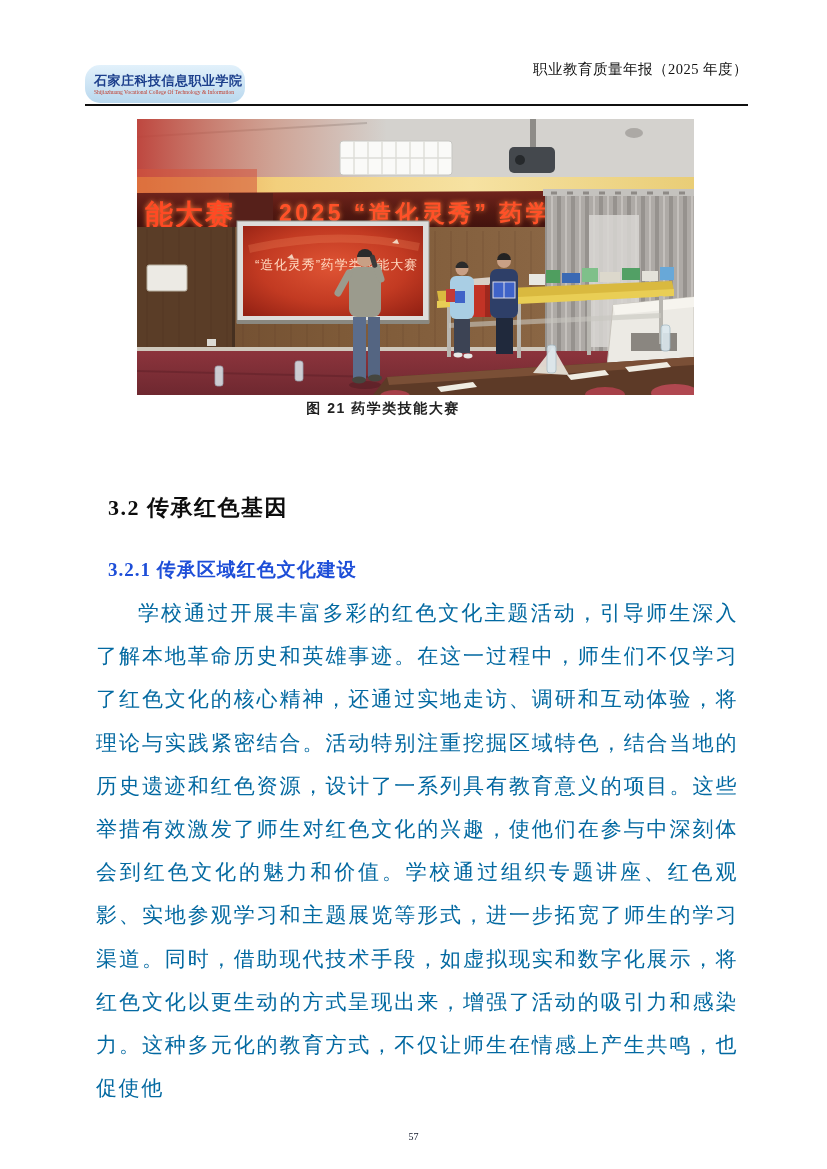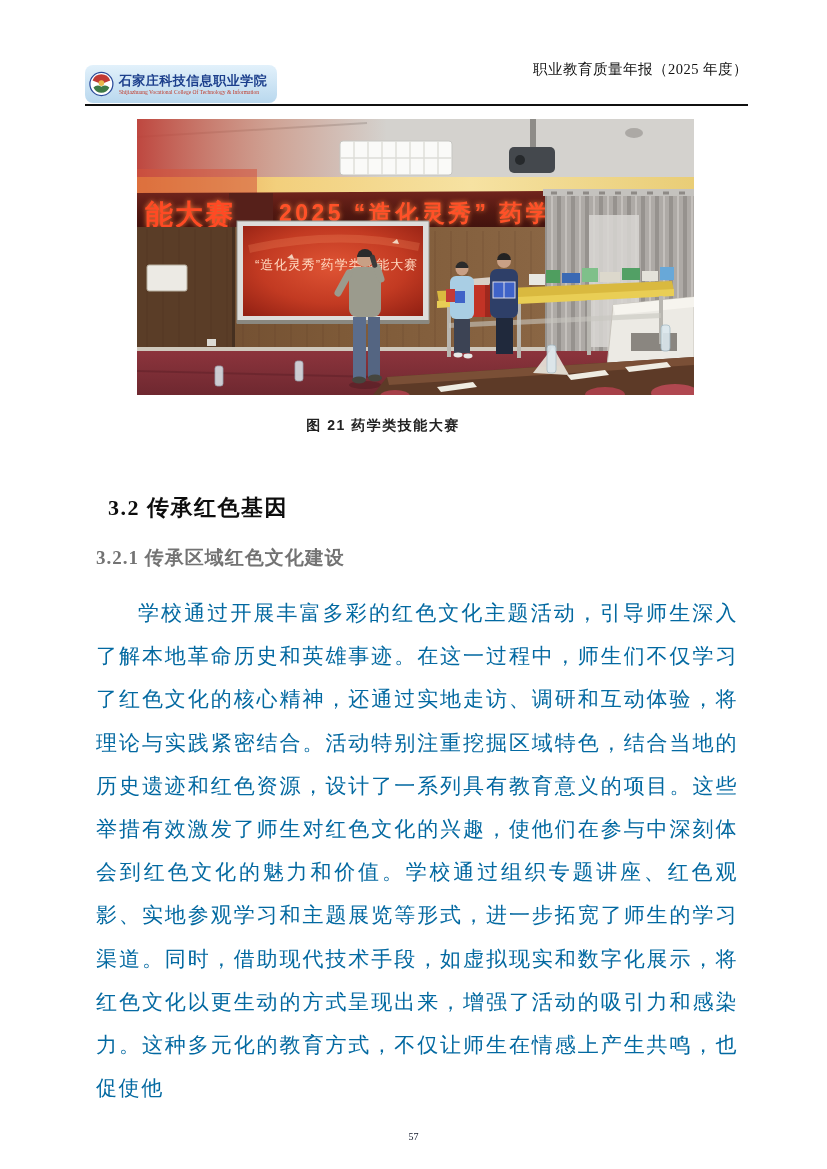--- a/index.html
+++ b/index.html
@@ -2,39 +2,39 @@
 <html><head>
 <meta charset="utf-8">
 <style>
   html,body{margin:0;padding:0;background:#ffffff;}
   .page{position:relative;width:827px;height:1169px;background:#fff;overflow:hidden;
         font-family:"Liberation Serif","DejaVu Serif",serif;color:#161616;}
 
   
   .hdr{position:absolute;left:85px;top:60px;width:663px;height:44px;
        border-bottom:2px solid #101010;display:flex;justify-content:space-between;align-items:flex-end;}
-  .logo{display:flex;align-items:center;gap:5px;width:192px;height:38px;box-sizing:border-box;
-        padding:2px 6px 2px 4px;margin-bottom:1px;border-radius:8px;
+  .logo{display:flex;align-items:center;gap:5px;width:160px;height:38px;box-sizing:border-box;
+        padding:2px 6px 2px 4px;margin-bottom:1px;border-radius:15px;
         background:linear-gradient(#e2f1fb,#b9d8ee);}
   .logo-lines{display:flex;flex-direction:column;line-height:1;}
   .logo-zh{font-size:13px;font-weight:bold;color:#1c3f8c;white-space:nowrap;letter-spacing:.5px;}
   .logo-en{font-size:6px;color:#c03a2a;white-space:nowrap;transform:scale(.92);transform-origin:left top;margin-top:2px;}
   .hdr-title{font-size:14.5px;color:#111;padding-bottom:25px;letter-spacing:.5px;white-space:nowrap;}
 
   
   .fig{position:absolute;left:137px;top:119px;width:492px;margin:0;}
   .photo{display:block;width:557px;height:276px;background:#d4d2ce;}
-  .figcap{margin-top:22px;text-align:center;font-family:"Liberation Sans","DejaVu Sans",sans-serif;
+  .figcap{margin-top:5px;text-align:center;font-family:"Liberation Sans","DejaVu Sans",sans-serif;
           font-weight:600;font-size:14px;color:#222;letter-spacing:1.5px;}
 
   
   .h2{position:absolute;left:96px;top:481px;margin:12px;font-size:22px;font-weight:bold;
       color:#0d0d0d;letter-spacing:1.5px;}
-  .h3{position:absolute;left:96px;top:545px;margin:0;font-size:19px;font-weight:bold;
-      color:#737373;letter-spacing:1px;}
+  .h3{position:absolute;left:96px;top:545px;margin:12px;font-size:19px;font-weight:bold;
+      color:#1d4ed8;letter-spacing:1px;}
   .body-para{position:absolute;left:96px;top:592px;width:642px;margin:0;
       font-size:21px;line-height:43.2px;letter-spacing:1.6px;
       text-align:justify;text-justify:inter-ideograph;text-indent:2em;color:#0369a1;}
   .pageno{position:absolute;left:0;top:1083px;width:100%;text-align:center;
       font-size:10px;color:#0f172a;margin-top:48px;}
 
   svg text{font-family:"Liberation Sans","DejaVu Sans",sans-serif;}
 </style>
 </head>
 <body>

